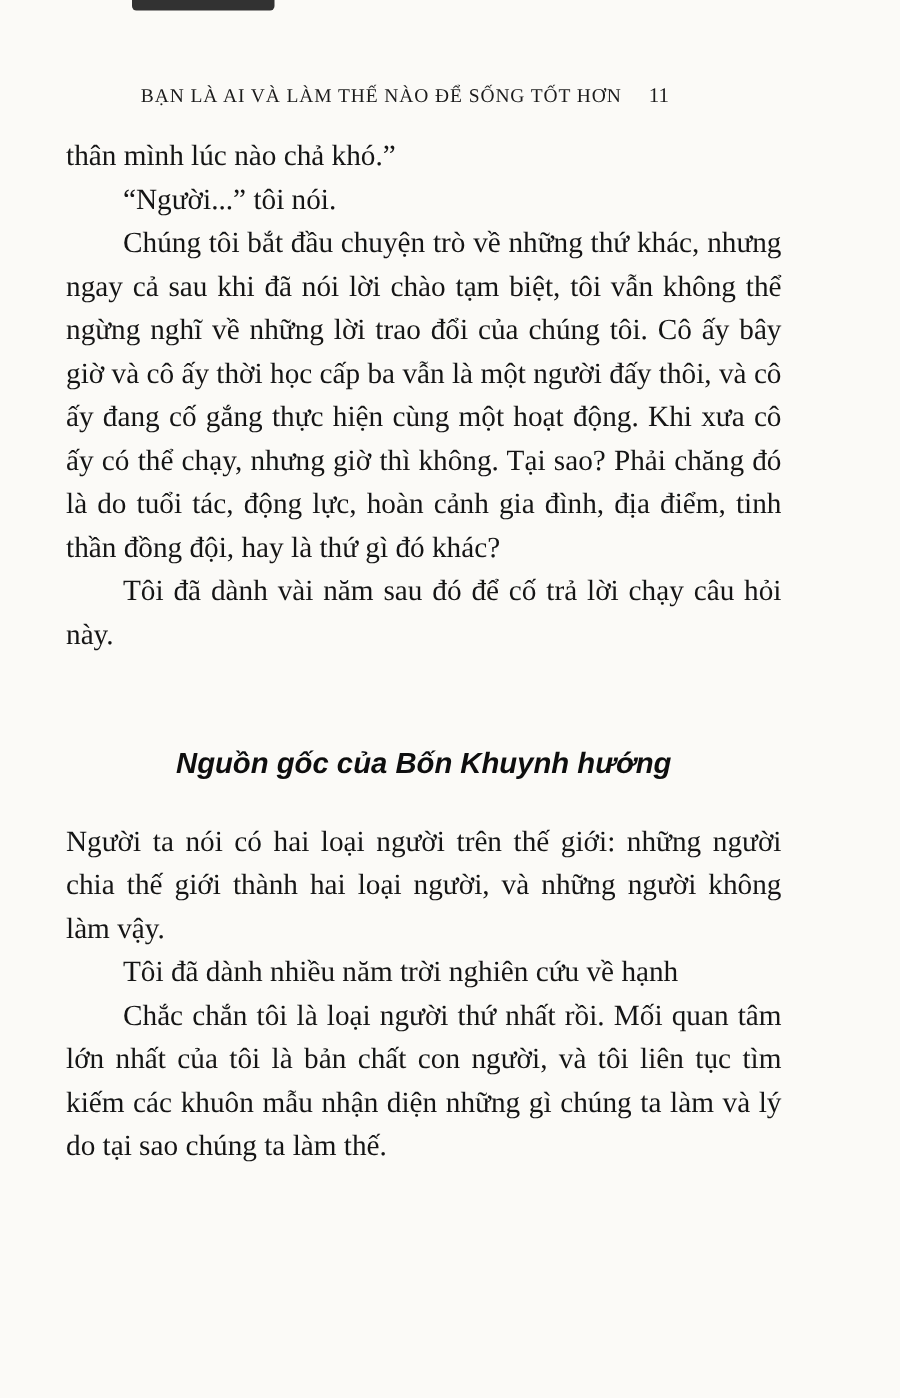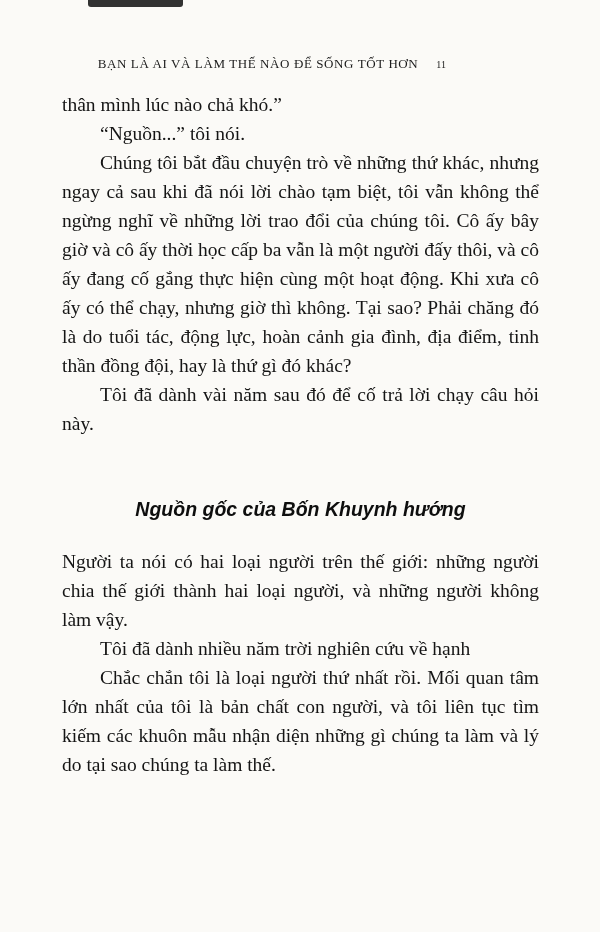--- a/index.html
+++ b/index.html
@@ -37,27 +37,27 @@
     display: flex;
     justify-content: flex-end;
     align-items: baseline;
     gap: 18px;
     font-size: 13px;
     letter-spacing: 0.6px;
     color: #1b1b1b;
     white-space: nowrap;
   }
   .running-head .folio {
-    font-size: 10px;
+    font-size: 14px;
     letter-spacing: 0;
   }
   .text-block {
     position: absolute;
     top: 90px;
-    left: 62px;
+    left: 44px;
     width: 477px;
   }
   .text-block p {
     margin: 0;
     font-size: 19.5px;
     line-height: 29px;
     text-align: justify;
     text-justify: inter-word;
   }
   .text-block p.indent {
@@ -85,21 +85,21 @@
 
   <div class="running-head">
     <span>BẠN LÀ AI VÀ LÀM THẾ NÀO ĐỂ SỐNG TỐT HƠN</span>
     <span class="folio">11</span>
   </div>
 
   <div class="text-block">
 
     <p>thân mình lúc nào chả khó.”</p>
 
-    <p class="indent">“Nguồn...” tôi nói.</p>
+    <p class="indent">“Người...” tôi nói.</p>
 
     <p class="indent">Chúng tôi bắt đầu chuyện trò về những thứ khác, nhưng ngay cả sau khi đã nói lời chào tạm biệt, tôi vẫn không thể ngừng nghĩ về những lời trao đổi của chúng tôi. Cô ấy bây giờ và cô ấy thời học cấp ba vẫn là một người đấy thôi, và cô ấy đang cố gắng thực hiện cùng một hoạt động. Khi xưa cô ấy có thể chạy, nhưng giờ thì không. Tại sao? Phải chăng đó là do tuổi tác, động lực, hoàn cảnh gia đình, địa điểm, tinh thần đồng đội, hay là thứ gì đó khác?</p>
 
 
     <p class="indent">Tôi đã dành vài năm sau đó để cố trả lời chạy câu hỏi này.</p>
 
     <h2 class="section-heading">Nguồn gốc của Bốn Khuynh hướng</h2>
 
     <p>Người ta nói có hai loại người trên thế giới: những người chia thế giới thành hai loại người, và những người không làm vậy.</p>
 

